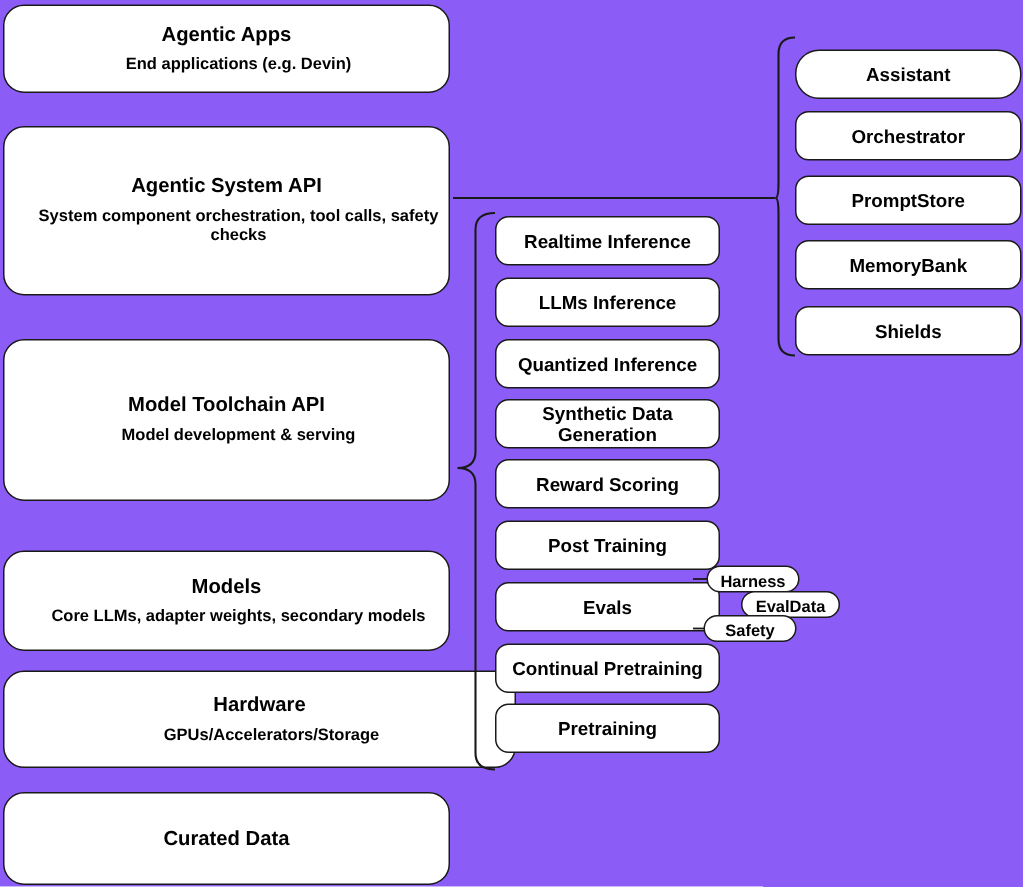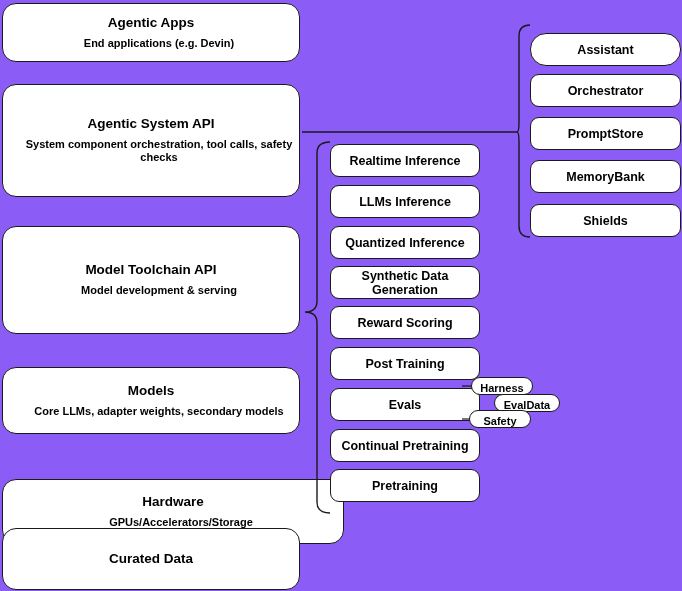--- a/index.html
+++ b/index.html
@@ -112,21 +112,21 @@
   <div class="box layer-box" style="left:2px; top:226px; width:298px; height:108px;">
     <div class="layer-title">Model Toolchain API</div>
     <div class="layer-sub">Model development &amp; serving</div>
   </div>
 
   <div class="box layer-box" style="left:2px; top:367px; width:298px; height:67px;">
     <div class="layer-title">Models</div>
     <div class="layer-sub">Core LLMs, adapter weights, secondary models</div>
   </div>
 
-  <div class="box layer-box" style="left:2px; top:447px; width:342px; height:65px;margin-top:32px;">
+  <div class="box layer-box" style="left:2px; top:447px; width:342px; height:65px;">
     <div class="layer-title">Hardware</div>
     <div class="layer-sub">GPUs/Accelerators/Storage</div>
   </div>
 
   <div class="box layer-box" style="left:2px; top:528px; width:298px; height:62px;">
     <div class="layer-title">Curated Data</div>
   </div>
 
   <div class="box cap-box" style="left:330px; top:144px; width:150px; height:33px;">
     <div class="cap-label">Realtime Inference</div>

